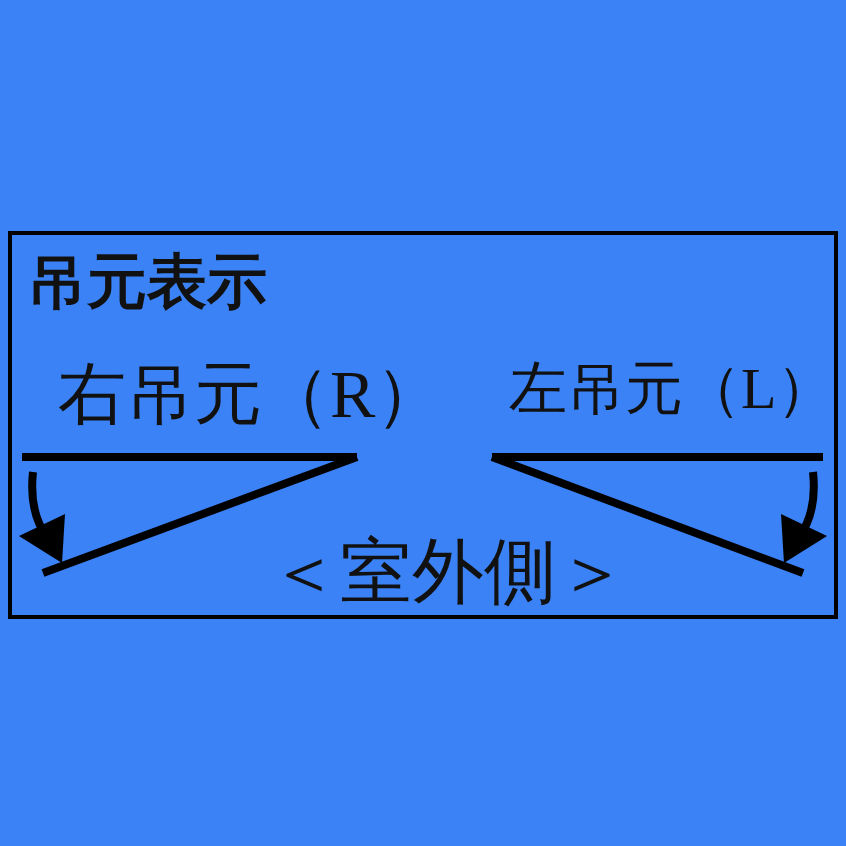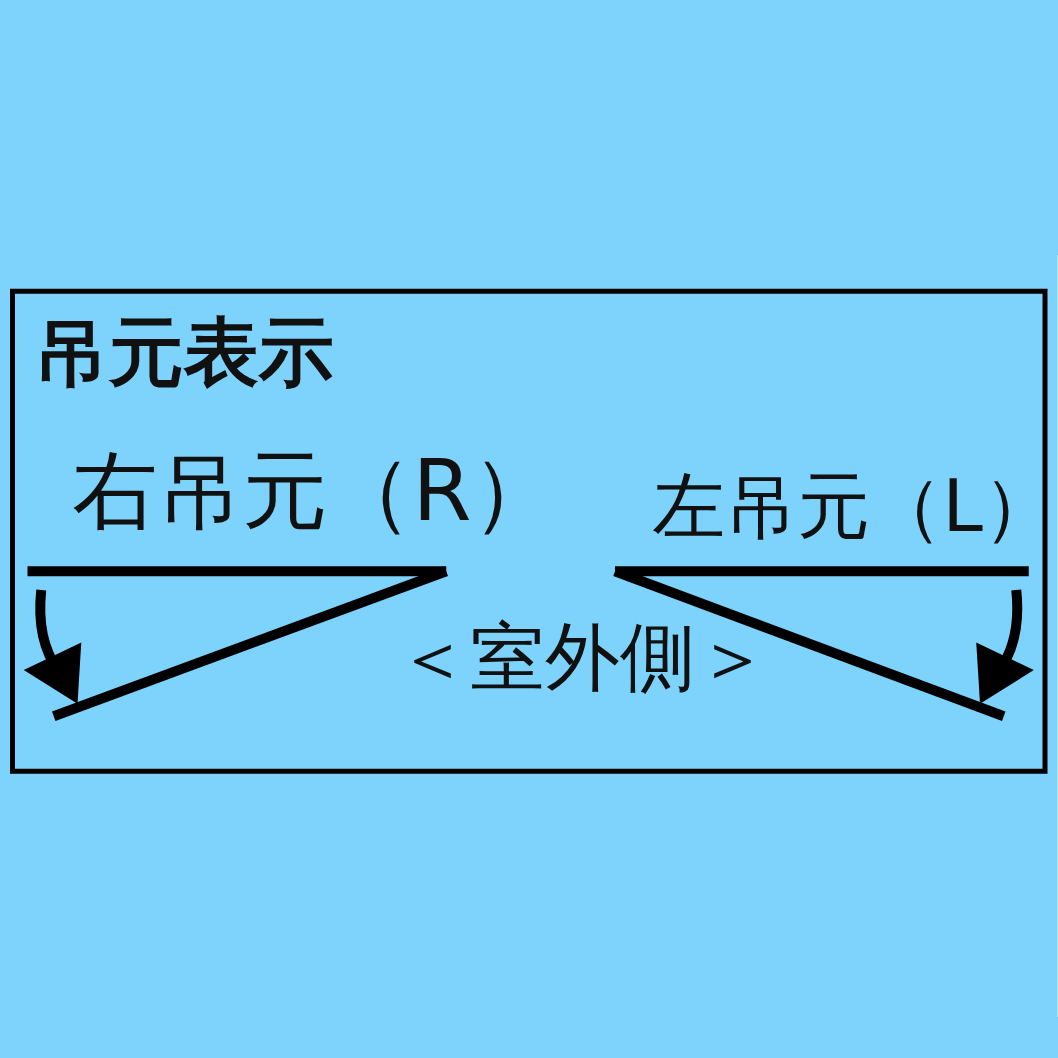--- a/index.html
+++ b/index.html
@@ -11,21 +11,22 @@
     width: 846px;
     height: 846px;
     font-family: "DejaVu Sans", "Liberation Sans", sans-serif;
     color: #000000;
     overflow: hidden;
   }
   #canvas {
     position: relative;
     width: 846px;
     height: 846px;
-    background: #7dd3fc;
+    background: #3b82f6;
+    font-family: Liberation Serif, serif;
   }
   #diagram-svg {
     position: absolute;
     left: 0;
     top: 0;
     width: 846px;
     height: 846px;
     display: block;
   }
   .label {
@@ -41,32 +42,30 @@
     font-weight: 700;
     letter-spacing: 0px;
   }
   #right-hinge-label {
     left: 58px;
     top: 360px;
     font-size: 68px;
     font-weight: 400;
   }
   #left-hinge-label {
-    left: 522px;
+    left: 509px;
     top: 360px;
     font-size: 58px;
     font-weight: 400;
-    margin-top: 16px;
   }
   #exterior-label {
     left: 268px;
-    top: 496px;
-    font-size: 60px;
+    top: 536px;
+    font-size: 72px;
     font-weight: 400;
-    margin-left: 48px;
   }
 </style>
 </head>
 <body>
 
 <div id="canvas">
 
   <svg id="diagram-svg" viewBox="0 0 846 846" xmlns="http://www.w3.org/2000/svg">
 
     <rect x="10" y="233" width="826" height="384" fill="none" stroke="#000000" stroke-width="4"></rect>

